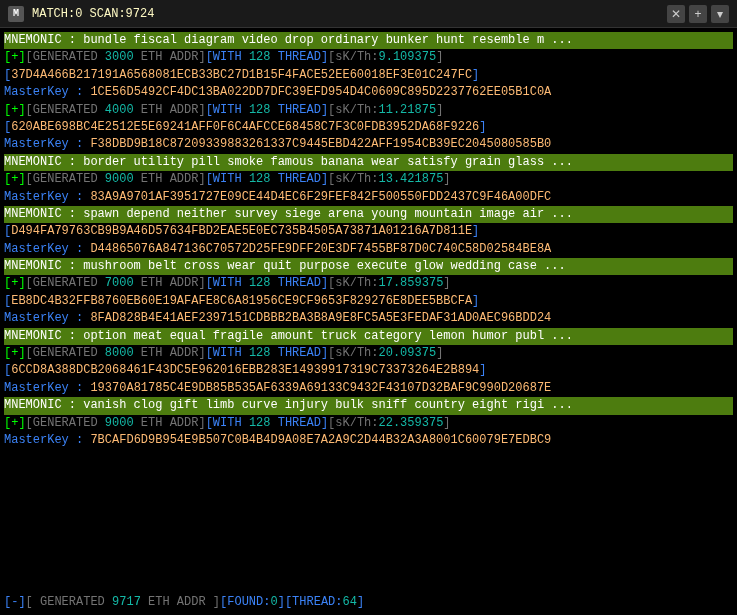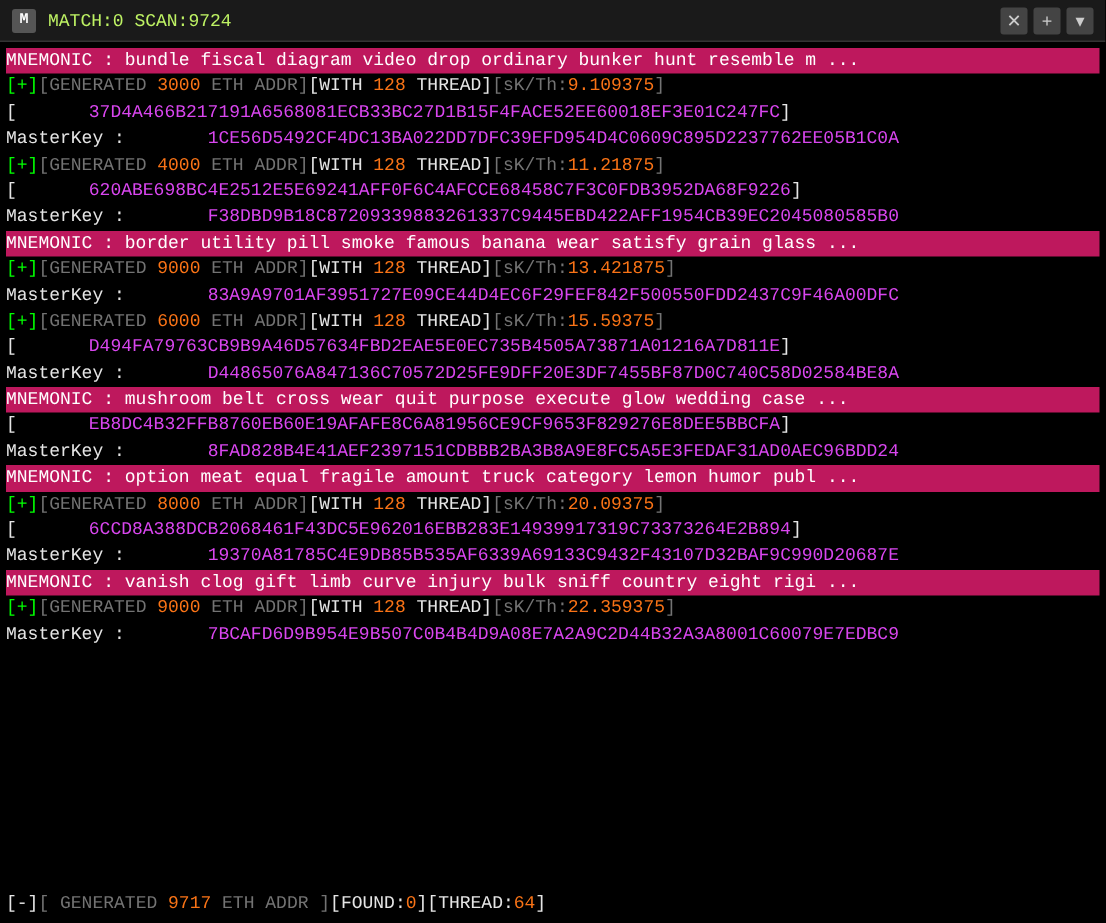--- a/index.html
+++ b/index.html
@@ -28,21 +28,21 @@
       width: 16px;
       height: 16px;
       background: #555;
       border-radius: 2px;
       font-size: 10px;
       display: flex; align-items: center; justify-content: center;
       color: #fff;
       font-weight: bold;
     }
     .titlebar-title {
-      color: #bef264;
+      color: #fef9c3;
       font-size: 12px;
       flex: 1;
     }
     .titlebar-controls {
       display: flex;
       gap: 4px;
     }
     .titlebar-btn {
       width: 18px;
       height: 18px;
@@ -64,27 +64,27 @@
       display: flex;
       flex-direction: column;
     }
 
     .line {
       line-height: 1.45;
       white-space: pre;
       display: block;
     }
 
-    .seg-red { color: #e5e5e5; }
+    .seg-red { color: #3b82f6; }
     .seg-green { color: #00ff00; }
     .seg-cyan { color: #737373; }
-    .seg-yellow { color: #f97316; }
-    .seg-white { color: #d946ef; margin-left: 48px; }
+    .seg-yellow { color: #14b8a6; }
+    .seg-white { color: #fdba74; }
 
-    .bg-red { background-color: #be185d; color: #fff; }
+    .bg-red { background-color: #4d7c0f; color: #fff; }
   </style>
 </head>
 <body>
 
 <div class="titlebar">
   <div class="titlebar-icon">
     <span>M</span>
   </div>
   <span class="titlebar-title">MATCH:0 SCAN:9724</span>
   <div class="titlebar-controls">
@@ -98,24 +98,25 @@
 <div class="line bg-red">MNEMONIC : bundle fiscal diagram video drop ordinary bunker hunt resemble m ...</div>
     <div class="line"><span class="seg-green">[+]</span><span class="seg-cyan">[GENERATED </span><span class="seg-yellow">3000</span><span class="seg-cyan"> ETH ADDR]</span><span class="seg-red">[WITH </span><span class="seg-yellow">128</span><span class="seg-red"> THREAD]</span><span class="seg-cyan">[sK/Th:</span><span class="seg-yellow">9.109375</span><span class="seg-cyan">]</span></div>
     <div class="line"><span class="seg-red">[</span><span class="seg-white">37D4A466B217191A6568081ECB33BC27D1B15F4FACE52EE60018EF3E01C247FC</span><span class="seg-red">]</span></div>
     <div class="line"><span class="seg-red">MasterKey : </span><span class="seg-white">1CE56D5492CF4DC13BA022DD7DFC39EFD954D4C0609C895D2237762EE05B1C0A</span></div>
     <div class="line"><span class="seg-green">[+]</span><span class="seg-cyan">[GENERATED </span><span class="seg-yellow">4000</span><span class="seg-cyan"> ETH ADDR]</span><span class="seg-red">[WITH </span><span class="seg-yellow">128</span><span class="seg-red"> THREAD]</span><span class="seg-cyan">[sK/Th:</span><span class="seg-yellow">11.21875</span><span class="seg-cyan">]</span></div>
     <div class="line"><span class="seg-red">[</span><span class="seg-white">620ABE698BC4E2512E5E69241AFF0F6C4AFCCE68458C7F3C0FDB3952DA68F9226</span><span class="seg-red">]</span></div>
     <div class="line"><span class="seg-red">MasterKey : </span><span class="seg-white">F38DBD9B18C87209339883261337C9445EBD422AFF1954CB39EC2045080585B0</span></div>
     <div class="line bg-red">MNEMONIC : border utility pill smoke famous banana wear satisfy grain glass ...</div>
     <div class="line"><span class="seg-green">[+]</span><span class="seg-cyan">[GENERATED </span><span class="seg-yellow">9000</span><span class="seg-cyan"> ETH ADDR]</span><span class="seg-red">[WITH </span><span class="seg-yellow">128</span><span class="seg-red"> THREAD]</span><span class="seg-cyan">[sK/Th:</span><span class="seg-yellow">13.421875</span><span class="seg-cyan">]</span></div>
     <div class="line"><span class="seg-red">MasterKey : </span><span class="seg-white">83A9A9701AF3951727E09CE44D4EC6F29FEF842F500550FDD2437C9F46A00DFC</span></div>
-    <div class="line"><span class="seg-green">[+]</span><span class="seg-cyan">[GENERATED </span><span class="seg-yellow">6000</span><span class="seg-cyan"> ETH ADDR]</span><span class="seg-red">[WITH </span><span class="seg-yellow">128</span><span class="seg-red"> THREAD]</span><span class="seg-cyan">[sK/Th:</span><span class="seg-yellow">15.59375</span><span class="seg-cyan">]</span></div>
+    <div class="line bg-red">MNEMONIC : spawn depend neither survey siege arena young mountain image air ...</div>
     <div class="line"><span class="seg-red">[</span><span class="seg-white">D494FA79763CB9B9A46D57634FBD2EAE5E0EC735B4505A73871A01216A7D811E</span><span class="seg-red">]</span></div>
     <div class="line"><span class="seg-red">MasterKey : </span><span class="seg-white">D44865076A847136C70572D25FE9DFF20E3DF7455BF87D0C740C58D02584BE8A</span></div>
     <div class="line bg-red">MNEMONIC : mushroom belt cross wear quit purpose execute glow wedding case ...</div>
+    <div class="line"><span class="seg-green">[+]</span><span class="seg-cyan">[GENERATED </span><span class="seg-yellow">7000</span><span class="seg-cyan"> ETH ADDR]</span><span class="seg-red">[WITH </span><span class="seg-yellow">128</span><span class="seg-red"> THREAD]</span><span class="seg-cyan">[sK/Th:</span><span class="seg-yellow">17.859375</span><span class="seg-cyan">]</span></div>
     <div class="line"><span class="seg-red">[</span><span class="seg-white">EB8DC4B32FFB8760EB60E19AFAFE8C6A81956CE9CF9653F829276E8DEE5BBCFA</span><span class="seg-red">]</span></div>
     <div class="line"><span class="seg-red">MasterKey : </span><span class="seg-white">8FAD828B4E41AEF2397151CDBBB2BA3B8A9E8FC5A5E3FEDAF31AD0AEC96BDD24</span></div>
     <div class="line bg-red">MNEMONIC : option meat equal fragile amount truck category lemon humor publ ...</div>
     <div class="line"><span class="seg-green">[+]</span><span class="seg-cyan">[GENERATED </span><span class="seg-yellow">8000</span><span class="seg-cyan"> ETH ADDR]</span><span class="seg-red">[WITH </span><span class="seg-yellow">128</span><span class="seg-red"> THREAD]</span><span class="seg-cyan">[sK/Th:</span><span class="seg-yellow">20.09375</span><span class="seg-cyan">]</span></div>
     <div class="line"><span class="seg-red">[</span><span class="seg-white">6CCD8A388DCB2068461F43DC5E962016EBB283E14939917319C73373264E2B894</span><span class="seg-red">]</span></div>
     <div class="line"><span class="seg-red">MasterKey : </span><span class="seg-white">19370A81785C4E9DB85B535AF6339A69133C9432F43107D32BAF9C990D20687E</span></div>
     <div class="line bg-red">MNEMONIC : vanish clog gift limb curve injury bulk sniff country eight rigi ...</div>
     <div class="line"><span class="seg-green">[+]</span><span class="seg-cyan">[GENERATED </span><span class="seg-yellow">9000</span><span class="seg-cyan"> ETH ADDR]</span><span class="seg-red">[WITH </span><span class="seg-yellow">128</span><span class="seg-red"> THREAD]</span><span class="seg-cyan">[sK/Th:</span><span class="seg-yellow">22.359375</span><span class="seg-cyan">]</span></div>
     <div class="line"><span class="seg-red">MasterKey : </span><span class="seg-white">7BCAFD6D9B954E9B507C0B4B4D9A08E7A2A9C2D44B32A3A8001C60079E7EDBC9</span></div>
     <div class="line" style="margin-top: auto;"><span class="seg-red">[-]</span><span class="seg-cyan">[ GENERATED </span><span class="seg-yellow">9717</span><span class="seg-cyan"> ETH ADDR ]</span><span class="seg-red">[FOUND:</span><span class="seg-yellow">0</span><span class="seg-red">]</span><span class="seg-red">[THREAD:</span><span class="seg-yellow">64</span><span class="seg-red">]</span></div>

